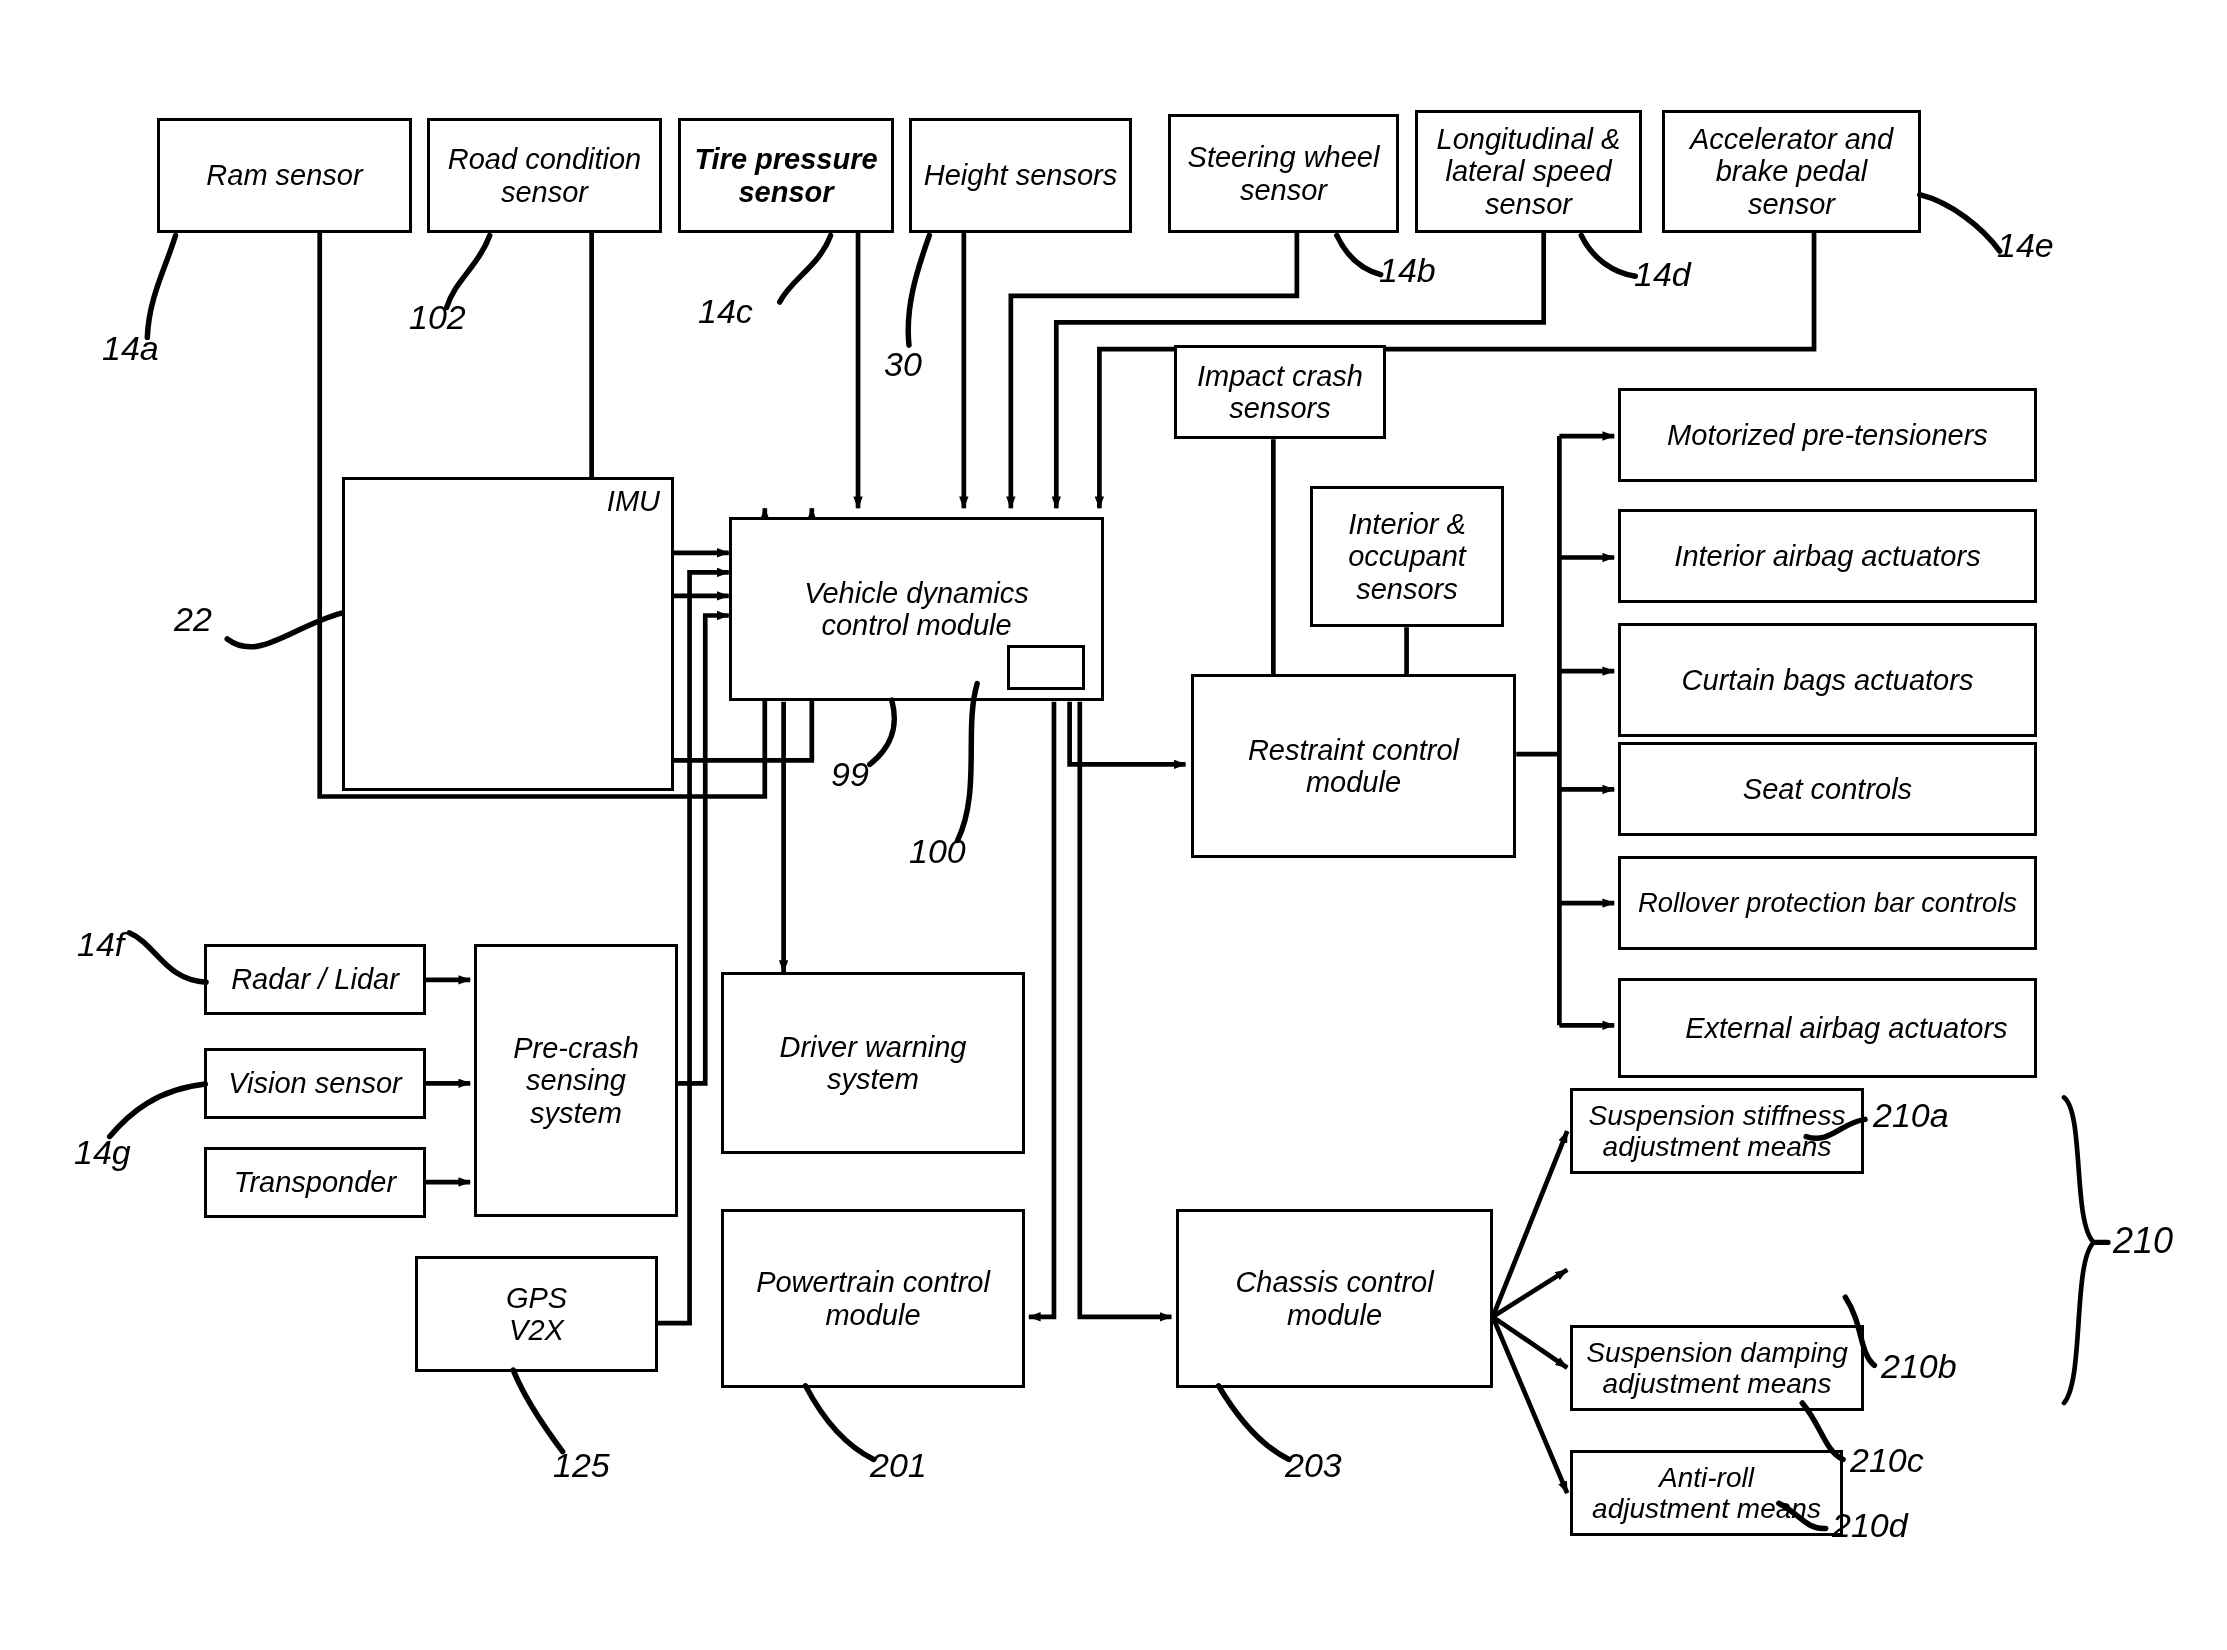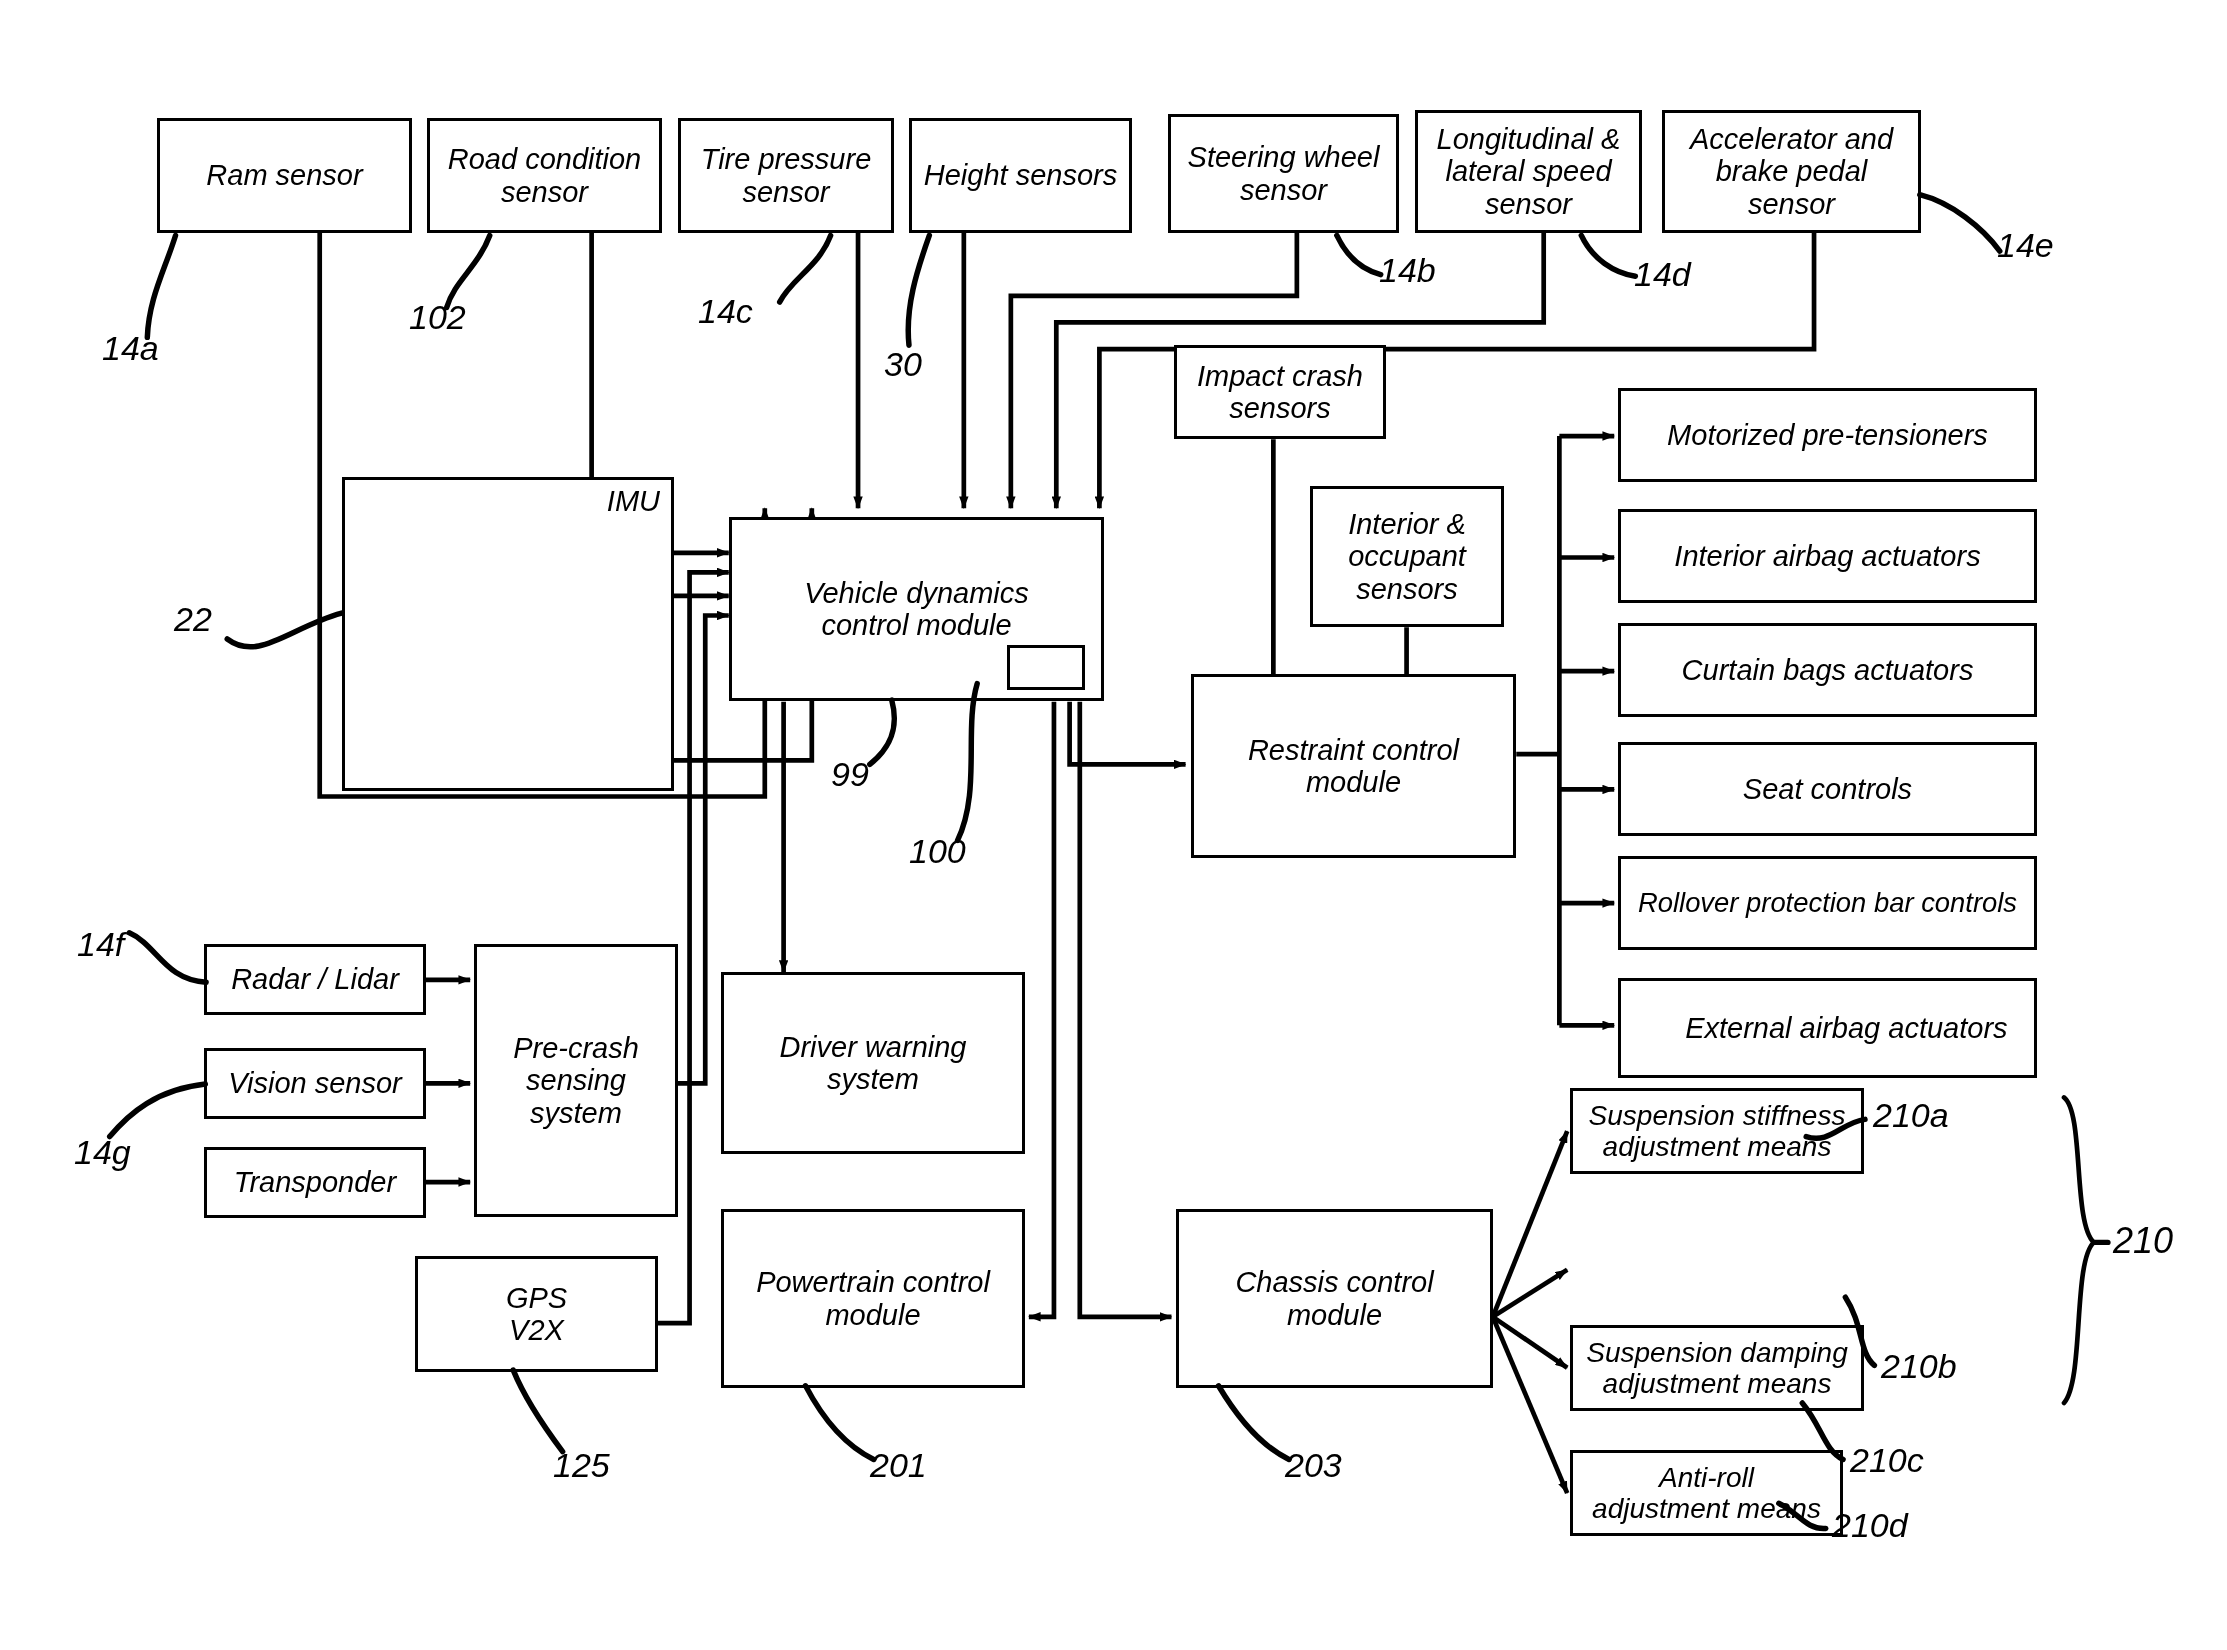--- a/index.html
+++ b/index.html
@@ -197,21 +197,21 @@
     <path class="brace" d="M 2634,1400 C 2660,1420 2645,1560 2672,1585 C 2645,1610 2660,1760 2634,1790"></path>
     <path class="lead" d="M 2672,1585 L 2690,1585"></path>
   </svg>
 
   <div class="box" style="left:157px;  top:118px; width:255px; height:115px;">
     <span>Ram sensor</span>
   </div>
   <div class="box" style="left:427px;  top:118px; width:235px; height:115px;">
     <span>Road condition<br>sensor</span>
   </div>
-  <div class="box" style="left:678px;  top:118px; width:216px; height:115px;">
+  <div class="box" style="left:678px;  top:118px; width:216px; height:115px;font-weight:bold;">
     <span>Tire pressure<br>sensor</span>
   </div>
   <div class="box" style="left:909px; top:118px; width:223px; height:115px;">
     <span>Height sensors</span>
   </div>
   <div class="box" style="left:1168px; top:114px; width:231px; height:119px;">
     <span>Steering wheel<br>sensor</span>
   </div>
   <div class="box" style="left:1415px; top:110px; width:227px; height:123px;">
     <span>Longitudinal &amp;<br>lateral speed<br>sensor</span>
@@ -250,21 +250,21 @@
   <div class="box" style="left:1191px; top:674px; width:325px; height:184px;">
     <span>Restraint control<br>module</span>
   </div>
 
   <div class="box" style="left:1618px; top:388px; width:419px; height:94px;">
     <span>Motorized pre-tensioners</span>
   </div>
   <div class="box" style="left:1618px; top:509px; width:419px; height:94px;">
     <span>Interior airbag actuators</span>
   </div>
-  <div class="box" style="left:1618px; top:623px; width:419px; height:94px;">
+  <div class="box" style="left:1618px; top:623px; width:419px; height:114px;">
     <span>Curtain bags actuators</span>
   </div>
   <div class="box" style="left:1618px; top:742px; width:419px; height:94px;">
     <span>Seat controls</span>
   </div>
   <div class="box small-pad" style="left:1618px; top:856px; width:419px; height:94px; font-size:27.4px;">
     <span>Rollover protection bar controls</span>
   </div>
   <div class="box" style="left:1618px; top:978px; width:419px; height:100px;padding-left:44px;">
     <span>External airbag actuators</span>

